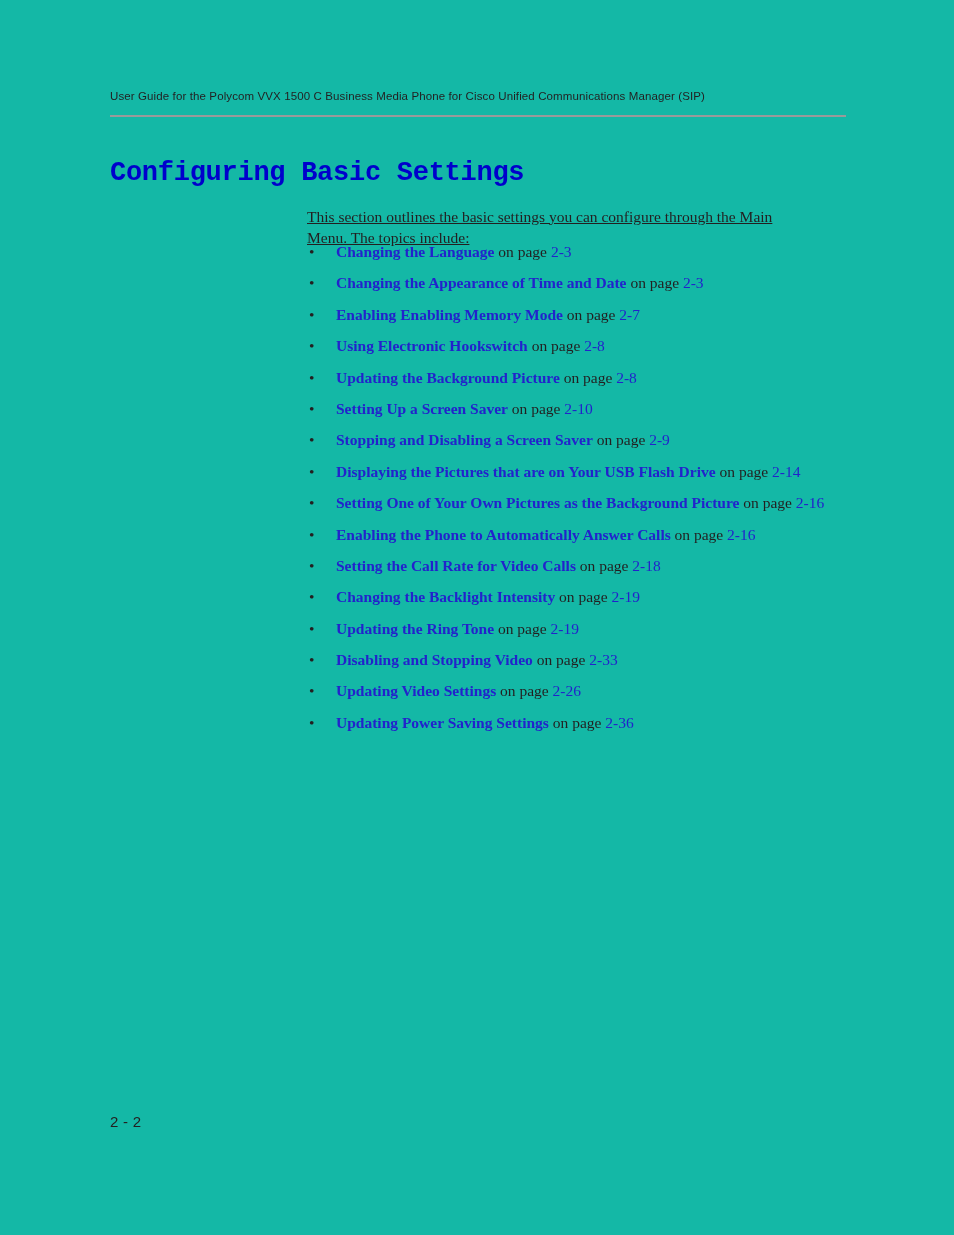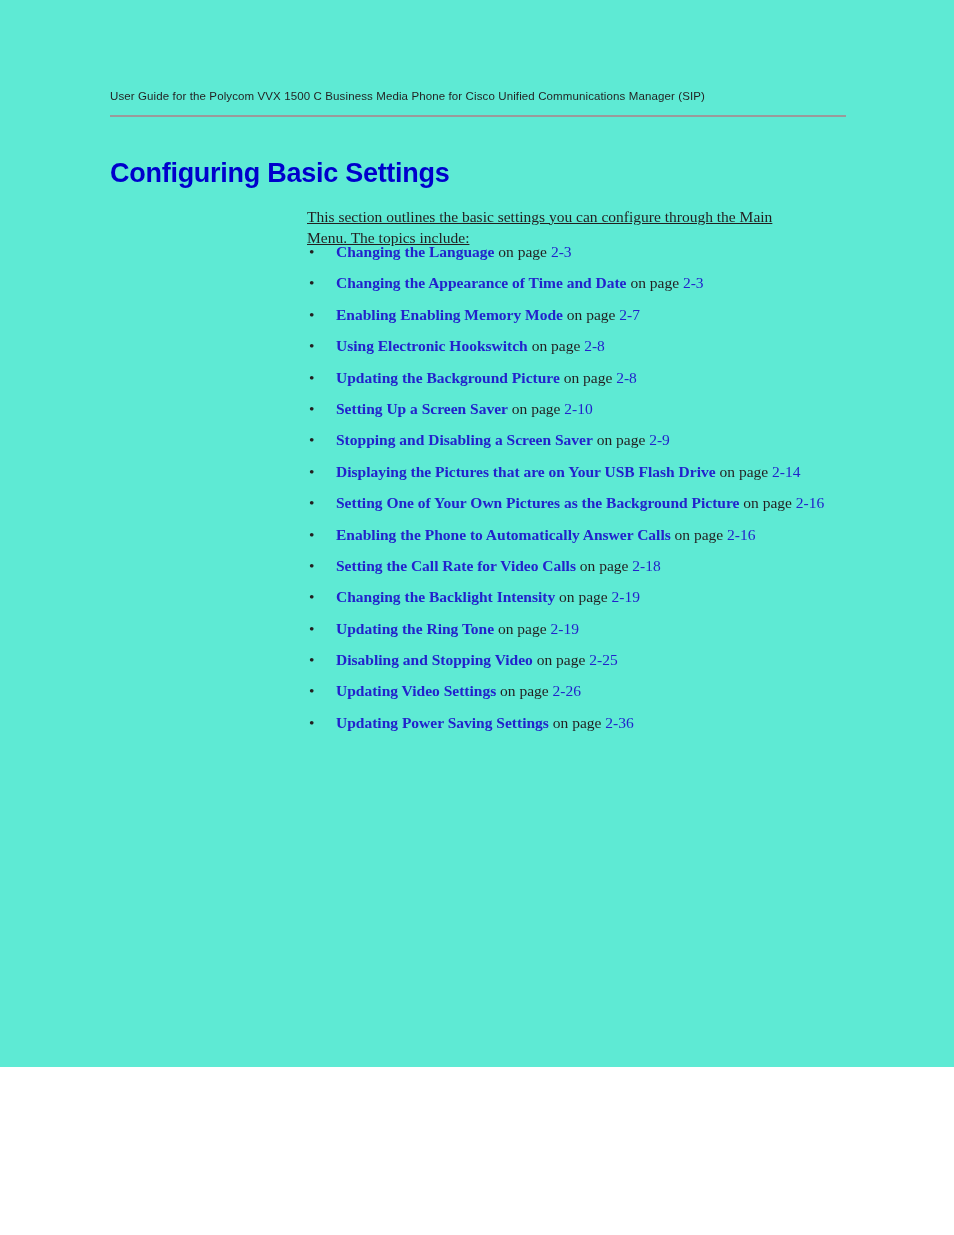--- a/index.html
+++ b/index.html
@@ -3,22 +3,22 @@
 <meta charset="utf-8">
 <style>
   html, body {
     margin: 0;
     padding: 0;
     background: #ffffff;
   }
   .page {
     position: relative;
     width: 954px;
-    height: 1067px;
-    background: #5eead4;
+    height: 1235px;
+    background: #14b8a6;
     font-family: "Liberation Serif", serif;
     overflow: hidden;
   }
   .header {
     position: absolute;
     left: 110px;
     top: 90px;
     width: 736px;
     font-family: "Liberation Sans", sans-serif;
     font-size: 11.5px;
@@ -30,21 +30,21 @@
     left: 110px;
     top: 115px;
     width: 736px;
     height: 2px;
     background: #9a9a9a;
   }
   .chapter-title {
     position: absolute;
     left: 110px;
     top: 140px;
-    font-family: Liberation Sans, sans-serif;
+    font-family: Liberation Mono, monospace;
     font-size: 27px;
     font-weight: bold;
     color: #0000cc;
     letter-spacing: -0.01em;
   }
   .intro {
     position: absolute;
     left: 307px;
     top: 190px;
     width: 500px;
@@ -111,20 +111,20 @@
       <div class="topic-item"><span class="bullet">•</span><a class="link">Using Electronic Hookswitch</a> <span> on page </span> <a class="pagelink">2-8</a></div>
       <div class="topic-item"><span class="bullet">•</span><a class="link">Updating the Background Picture</a> <span> on page </span> <a class="pagelink">2-8</a></div>
       <div class="topic-item"><span class="bullet">•</span><a class="link">Setting Up a Screen Saver</a> <span> on page </span> <a class="pagelink">2-10</a></div>
       <div class="topic-item"><span class="bullet">•</span><a class="link">Stopping and Disabling a Screen Saver</a> <span> on page </span> <a class="pagelink">2-9</a></div>
       <div class="topic-item"><span class="bullet">•</span><a class="link">Displaying the Pictures that are on Your USB Flash Drive</a> <span> on page </span> <a class="pagelink">2-14</a></div>
       <div class="topic-item"><span class="bullet">•</span><a class="link">Setting One of Your Own Pictures as the Background Picture</a> <span> on page </span> <a class="pagelink">2-16</a></div>
       <div class="topic-item"><span class="bullet">•</span><a class="link">Enabling the Phone to Automatically Answer Calls</a> <span> on page </span> <a class="pagelink">2-16</a></div>
       <div class="topic-item"><span class="bullet">•</span><a class="link">Setting the Call Rate for Video Calls</a> <span> on page </span> <a class="pagelink">2-18</a></div>
       <div class="topic-item"><span class="bullet">•</span><a class="link">Changing the Backlight Intensity</a> <span> on page </span> <a class="pagelink">2-19</a></div>
       <div class="topic-item"><span class="bullet">•</span><a class="link">Updating the Ring Tone</a> <span> on page </span> <a class="pagelink">2-19</a></div>
-      <div class="topic-item"><span class="bullet">•</span><a class="link">Disabling and Stopping Video</a> <span> on page </span> <a class="pagelink">2-25</a></div>
+      <div class="topic-item"><span class="bullet">•</span><a class="link">Disabling and Stopping Video</a> <span> on page </span> <a class="pagelink">2-33</a></div>
       <div class="topic-item"><span class="bullet">•</span><a class="link">Updating Video Settings</a> <span> on page </span> <a class="pagelink">2-26</a></div>
       <div class="topic-item"><span class="bullet">•</span><a class="link">Updating Power Saving Settings</a> <span> on page </span> <a class="pagelink">2-36</a></div>
     </div>
 
   <div class="footer">2 - 2</div>
 
 </div>
 
 </body></html>

